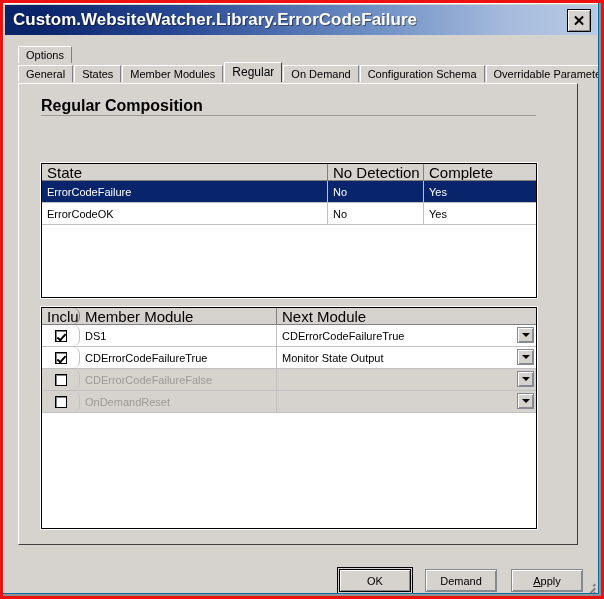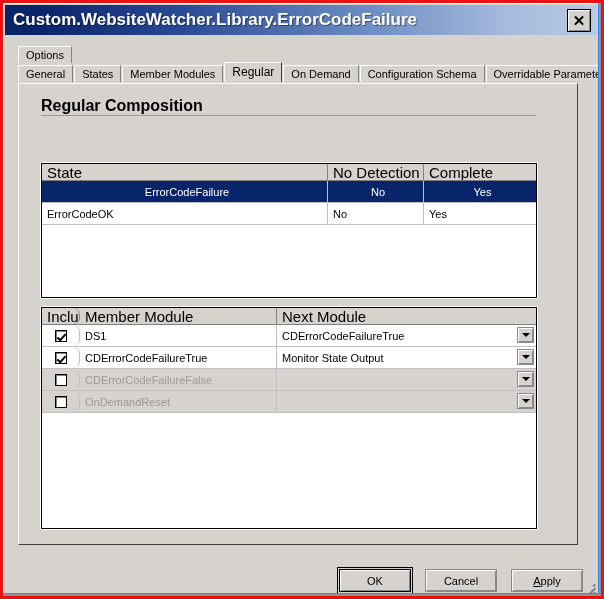--- a/index.html
+++ b/index.html
@@ -13,21 +13,21 @@
     color: #000000;
     -webkit-font-smoothing: none;
   }
 
   
   #screen {
     position: relative;
     width: 604px;
     height: 599px;
     overflow: hidden;
-    background: #3b82f6;
+    background: #0369a1;
   }
   .red-frame {
     position: absolute;
     left: 0; top: 0;
     width: 604px; height: 599px;
     box-sizing: border-box;
     border: 3px solid #ee1111;
     z-index: 60;
     pointer-events: none;
   }
@@ -209,21 +209,21 @@
   .gh-cell:last-child { border-right: none; }
 
   .grid-row {
     display: flex;
     height: 22px;
     box-sizing: border-box;
     border-bottom: 1px solid #c0c0c0;
     background: #ffffff;
   }
   .grid-row.selected { background: #08246b; }
-  .grid-row.selected .gr-cell { color: #ffffff; text-align: center; }
+  .grid-row.selected .gr-cell { color: #ffffff; }
   .grid-row.disabled { background: #d6d3ce; }
   .grid-row.disabled .gr-cell { color: #9c9a94; }
 
   .gr-cell {
     box-sizing: border-box;
     padding: 4px 0 0 5px;
     font-size: 11px;
     color: #000000;
     border-right: 1px solid #c0c0c0;
     height: 21px;
@@ -436,21 +436,21 @@
             <span></span>
             <span class="ddbtn"></span>
           </div>
         </div>
       </div>
 
     </div>
 
     <div class="btnbar">
       <div class="btn default" id="btn-ok">OK</div>
-      <div class="btn" id="btn-cancel">Cancel</div>
+      <div class="btn" id="btn-cancel">Demand</div>
       <div class="btn" id="btn-apply">
           <span class="mnem">A</span>
           <span>pply</span>
         </div>
       <div class="resize-grip">
         <i style="right:0; bottom:0; width:11px; transform:rotate(-45deg); transform-origin:100% 100%;"></i>
         <i style="right:0; bottom:4px; width:7px; transform:rotate(-45deg); transform-origin:100% 100%;"></i>
         <i style="right:0; bottom:8px; width:3px; transform:rotate(-45deg); transform-origin:100% 100%;"></i>
       </div>
     </div>

